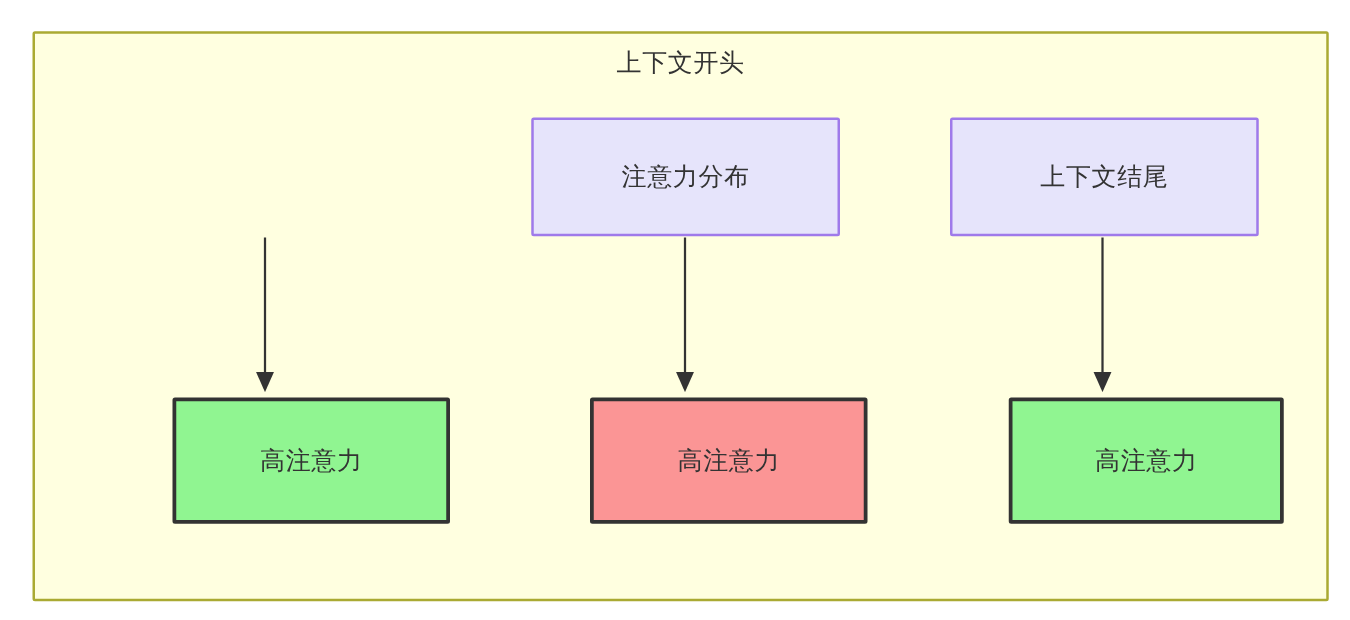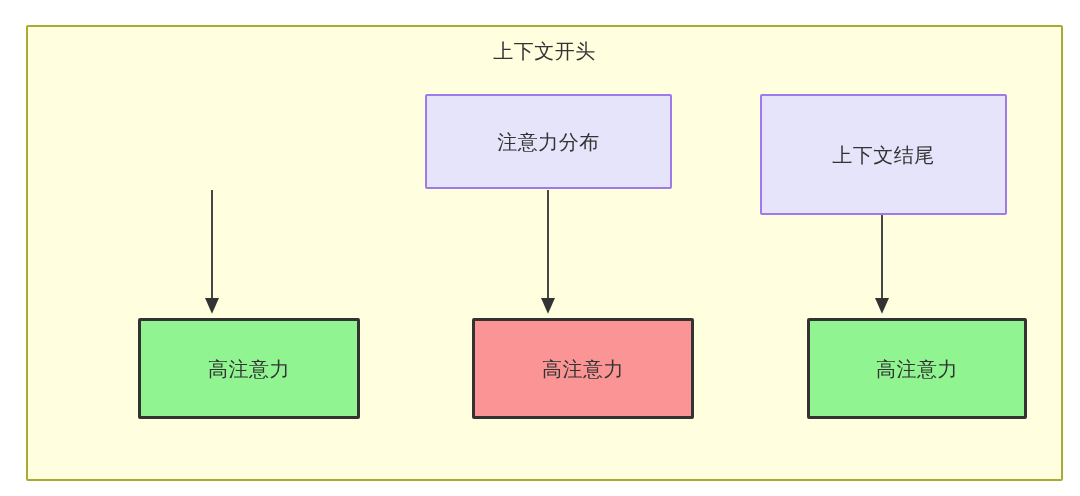--- a/index.html
+++ b/index.html
@@ -75,21 +75,21 @@
     background: #90f591;
   }
 
   .node-attn.fill-low {
     background: #fb9595;
   }
 
   
   #node-ctx-start  { left: 89px;  top: 94px; width: 247px; height: 95px; }
   #node-ctx-middle { left: 425px; top: 94px; width: 247px; height: 95px; }
-  #node-ctx-end    { left: 760px; top: 94px; width: 247px; height: 121px; }
+  #node-ctx-end    { left: 760px; top: 94px; width: 247px; height: 95px; }
 
   
   #node-attn-start  { left: 102px; top: 318px; width: 222px; height: 101px; }
   #node-attn-middle { left: 436px; top: 318px; width: 222px; height: 101px; }
   #node-attn-end    { left: 771px; top: 318px; width: 220px; height: 101px; }
 
   
   #edges {
     position: absolute;
     left: 0;

